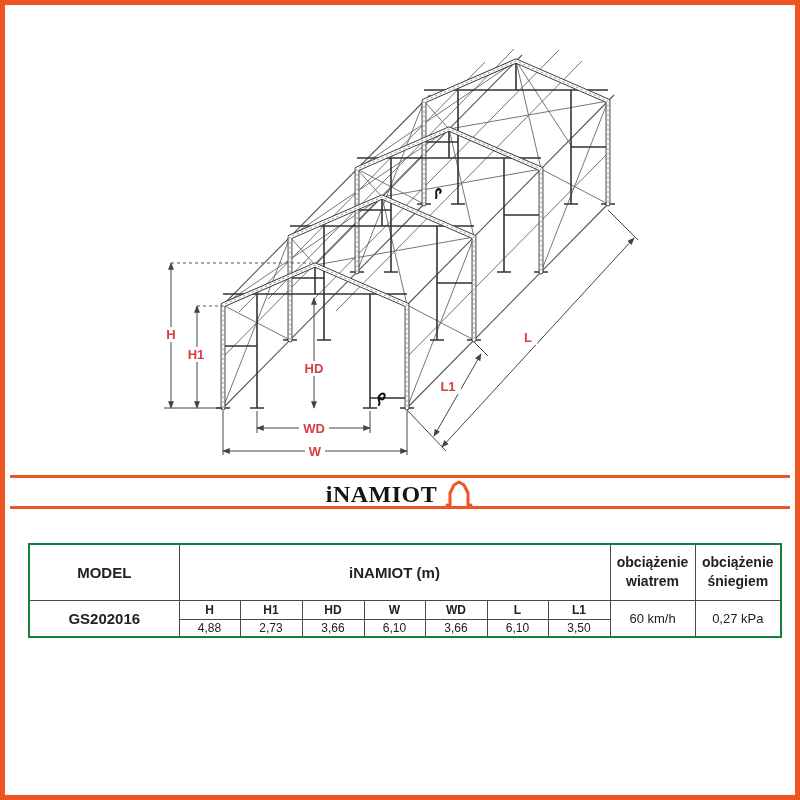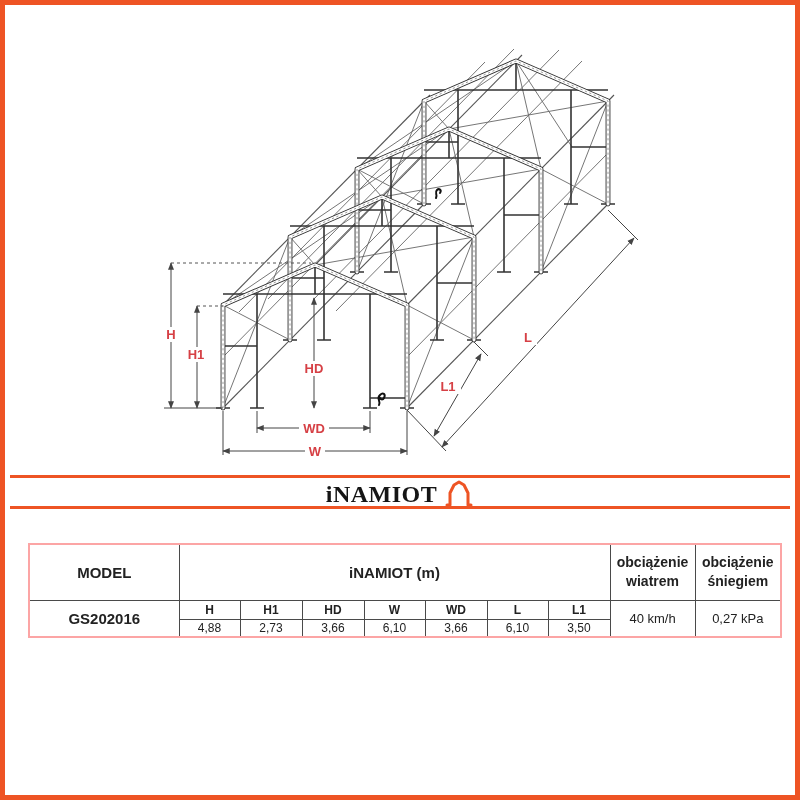--- a/index.html
+++ b/index.html
@@ -24,21 +24,21 @@
     border-top:3px solid #ee5424;border-bottom:3px solid #ee5424;
     display:flex;align-items:flex-end;justify-content:center;gap:7px;background:#fff;}
   .logo-text{font-family:"Liberation Serif",serif;font-weight:bold;font-size:24px;
     color:#151515;letter-spacing:0.5px;line-height:1;}
   .logo-icon{display:block;}
   
   .spec{position:absolute;left:23px;top:538px;width:752px;border-collapse:collapse;
     table-layout:fixed;color:#222;}
   .spec th,.spec td{border:1.5px solid #4a4a4a;text-align:center;vertical-align:middle;
     padding:0;overflow:hidden;}
-  .spec{border:2px solid #fca5a5;padding-left:11px;}
+  .spec{border:2px solid #15803d;padding-left:11px;}
   .row-head{height:56px;}
   .row-sub{height:19px;}
   .row-val{height:18px;}
   .h-model,.h-dims{font-size:15px;font-weight:bold;}
   .h-load{font-size:14px;font-weight:bold;line-height:1.35;}
   .c-model{font-size:15px;font-weight:bold;margin-left:48px;}
   .c-dim{font-size:12px;font-weight:bold;}
   .c-val{font-size:12px;font-weight:normal;}
   .c-load{font-size:13px;font-weight:normal;}
 </style>
@@ -199,21 +199,21 @@
     </tr>
     <tr class="row-sub">
       <td class="c-model" rowspan="2">GS202016</td>
       <td class="c-dim">H</td>
       <td class="c-dim">H1</td>
       <td class="c-dim">HD</td>
       <td class="c-dim">W</td>
       <td class="c-dim">WD</td>
       <td class="c-dim">L</td>
       <td class="c-dim">L1</td>
-      <td class="c-load" rowspan="2">40 km/h</td>
+      <td class="c-load" rowspan="2">60 km/h</td>
       <td class="c-load" rowspan="2">0,27 kPa</td>
     </tr>
     <tr class="row-val">
       <td class="c-val">4,88</td>
       <td class="c-val">2,73</td>
       <td class="c-val">3,66</td>
       <td class="c-val">6,10</td>
       <td class="c-val">3,66</td>
       <td class="c-val">6,10</td>
       <td class="c-val">3,50</td>

